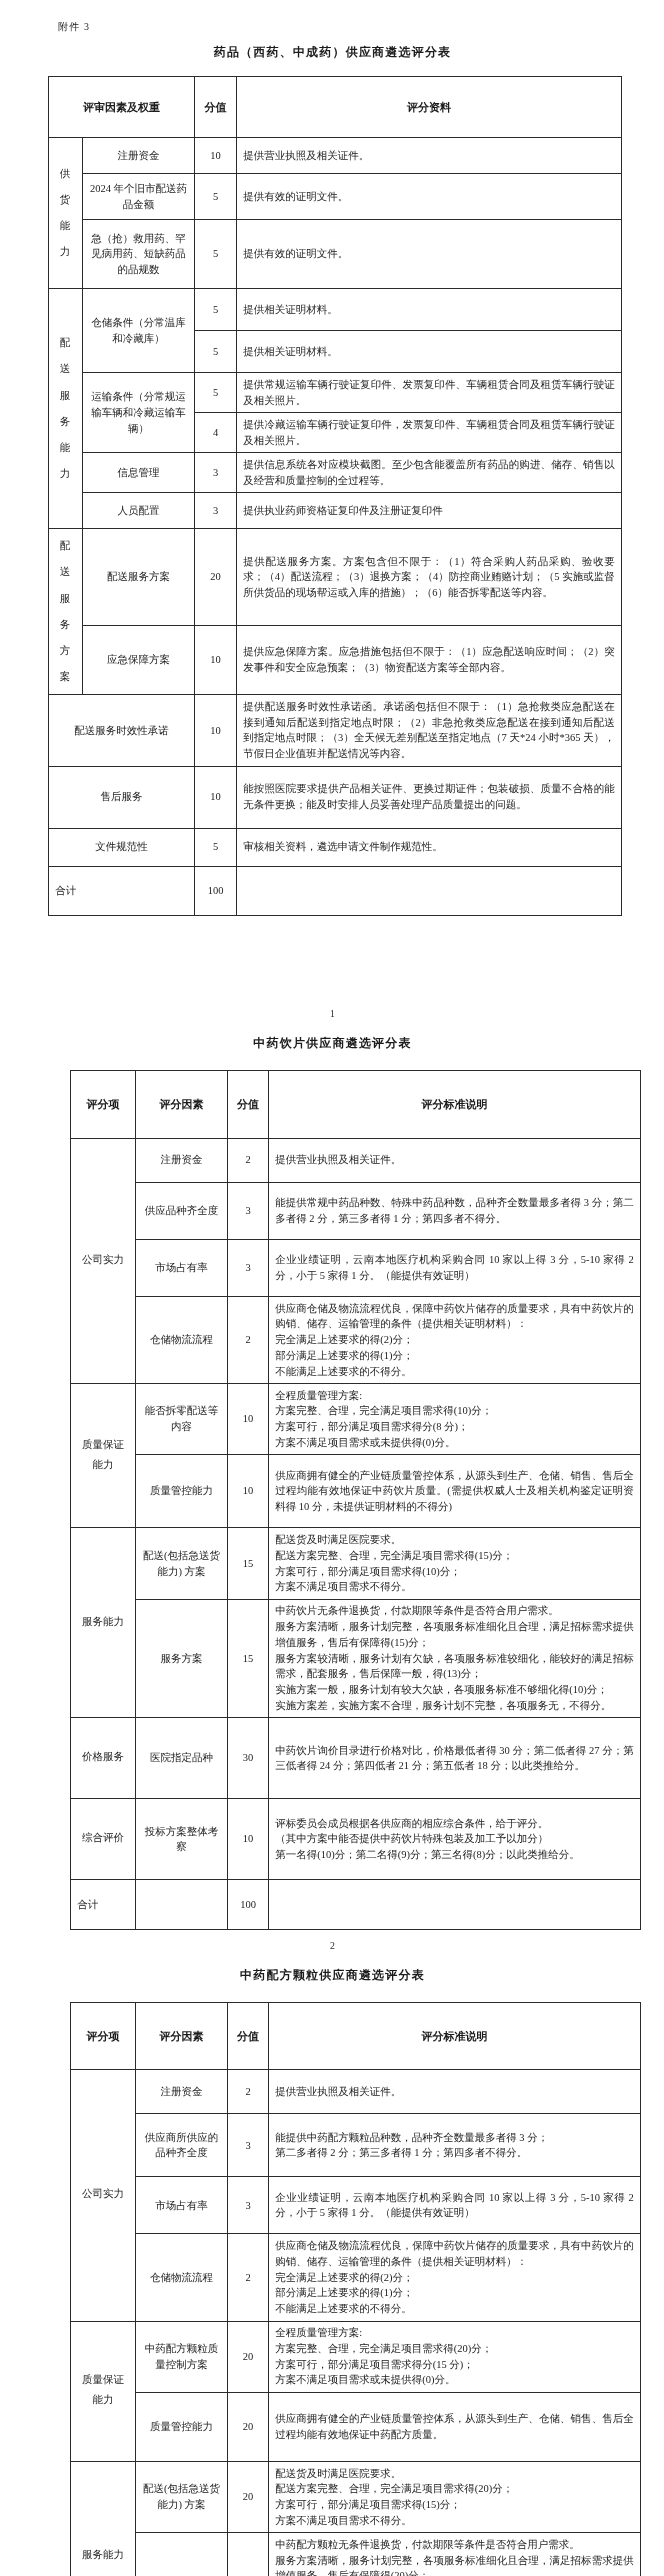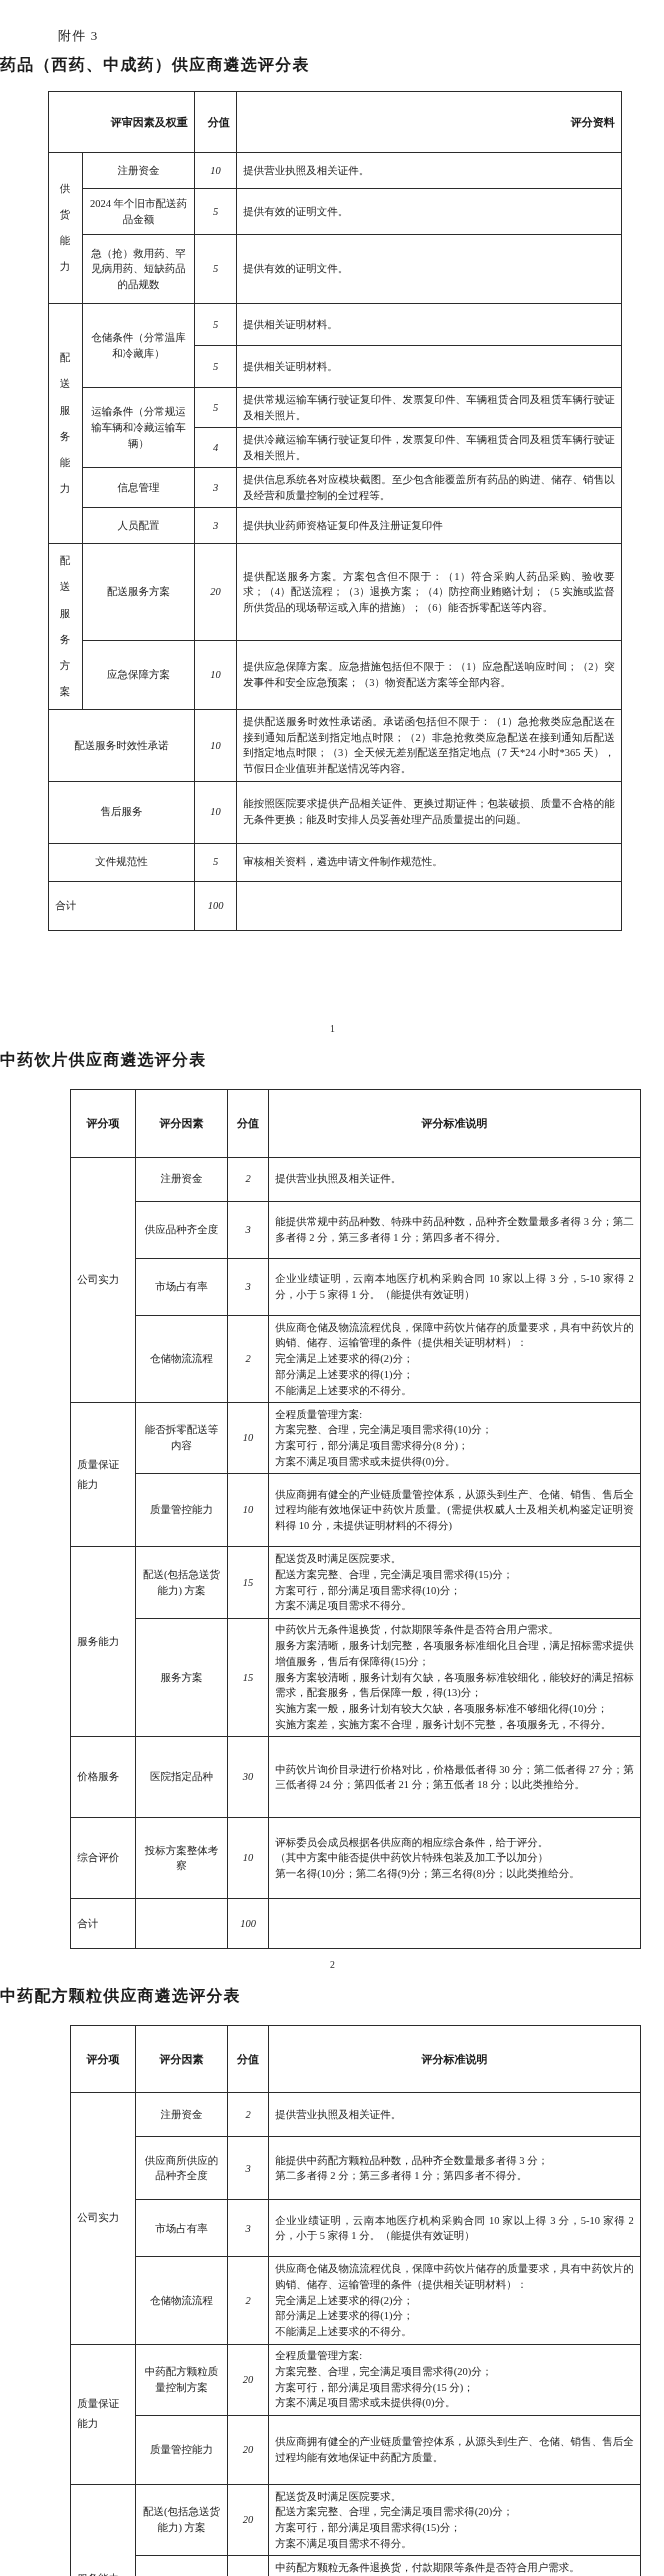--- a/index.html
+++ b/index.html
@@ -1,36 +1,36 @@
 <!DOCTYPE html>
 <html lang="zh" style="font-size:9.8px"><head>
 <meta charset="utf-8">
 <style>
   html,body{margin:0;padding:0;background:#ffffff;}
   body{width:665px;font-family:"Liberation Serif","DejaVu Serif",serif;color:#1c1c1c;}
   .page{width:665px;background:#fff;}
-  .attachment-label{font-size:13px;padding:27px 0 0 58px;letter-spacing:1.2px;}
-  .doc-title{font-size:16px;font-weight:bold;letter-spacing:1.2px;margin-top:9.8px;}
+  .attachment-label{font-size:10px;padding:20px 0 0 58px;letter-spacing:1.2px;}
+  .doc-title{font-size:12px;font-weight:bold;text-align:center;letter-spacing:1.2px;margin-top:9.8px;}
   .page-num{text-align:center;font-size:9.8px;color:#2a2a2a;}
   table{border-collapse:collapse;table-layout:fixed;background:#fff;}
   td,th{border:0.6px solid #2b2b2b;padding:3.7px 6.2px;font-size:10.5px;line-height:1.5;vertical-align:middle;word-break:break-word;}
   th{font-weight:bold;font-size:11px;text-align:center;}
   .t1{width:573px;margin:14.8px 0 0 48px;}
   .t2,.t3{width:570px;margin:18.5px 0 0 70px;}
-  .t1 th{height:53px;text-align:right;}
+  .t1 th{height:53px;}
   .t2 th,.t3 th{height:59px;}
   .t1 td{height:28px;}
   .t2 td,.t3 td{height:32px;}
   .c{text-align:left;}
   .factor{text-align:center;}
-  .score{text-align:center;font-style:italic;}
+  .score{text-align:center;}
   .desc{text-align:justify;white-space:pre-line;margin-left:12px;}
   .vgroup{text-align:center;padding:3.7px 2.5px;}
   .vgroup .vtxt{display:inline-block;width:1.1em;word-break:break-all;line-height:2.5;text-align:left;}
-  .hgroup{text-align:left;line-height:1.9;}
+  .hgroup{text-align:center;line-height:1.9;font-family:Liberation Mono, monospace;}
   .total-row td{height:41px;}
   .thick-top td{border-top:1.8px solid #8f8f8f;}
   .gap-after-t1{margin-top:92px;}
   .gap-small{margin-top:9.8px;}
   .title-follow{margin-top:16px;}
 </style>
 </head>
 <body>
 
 <div class="page">

